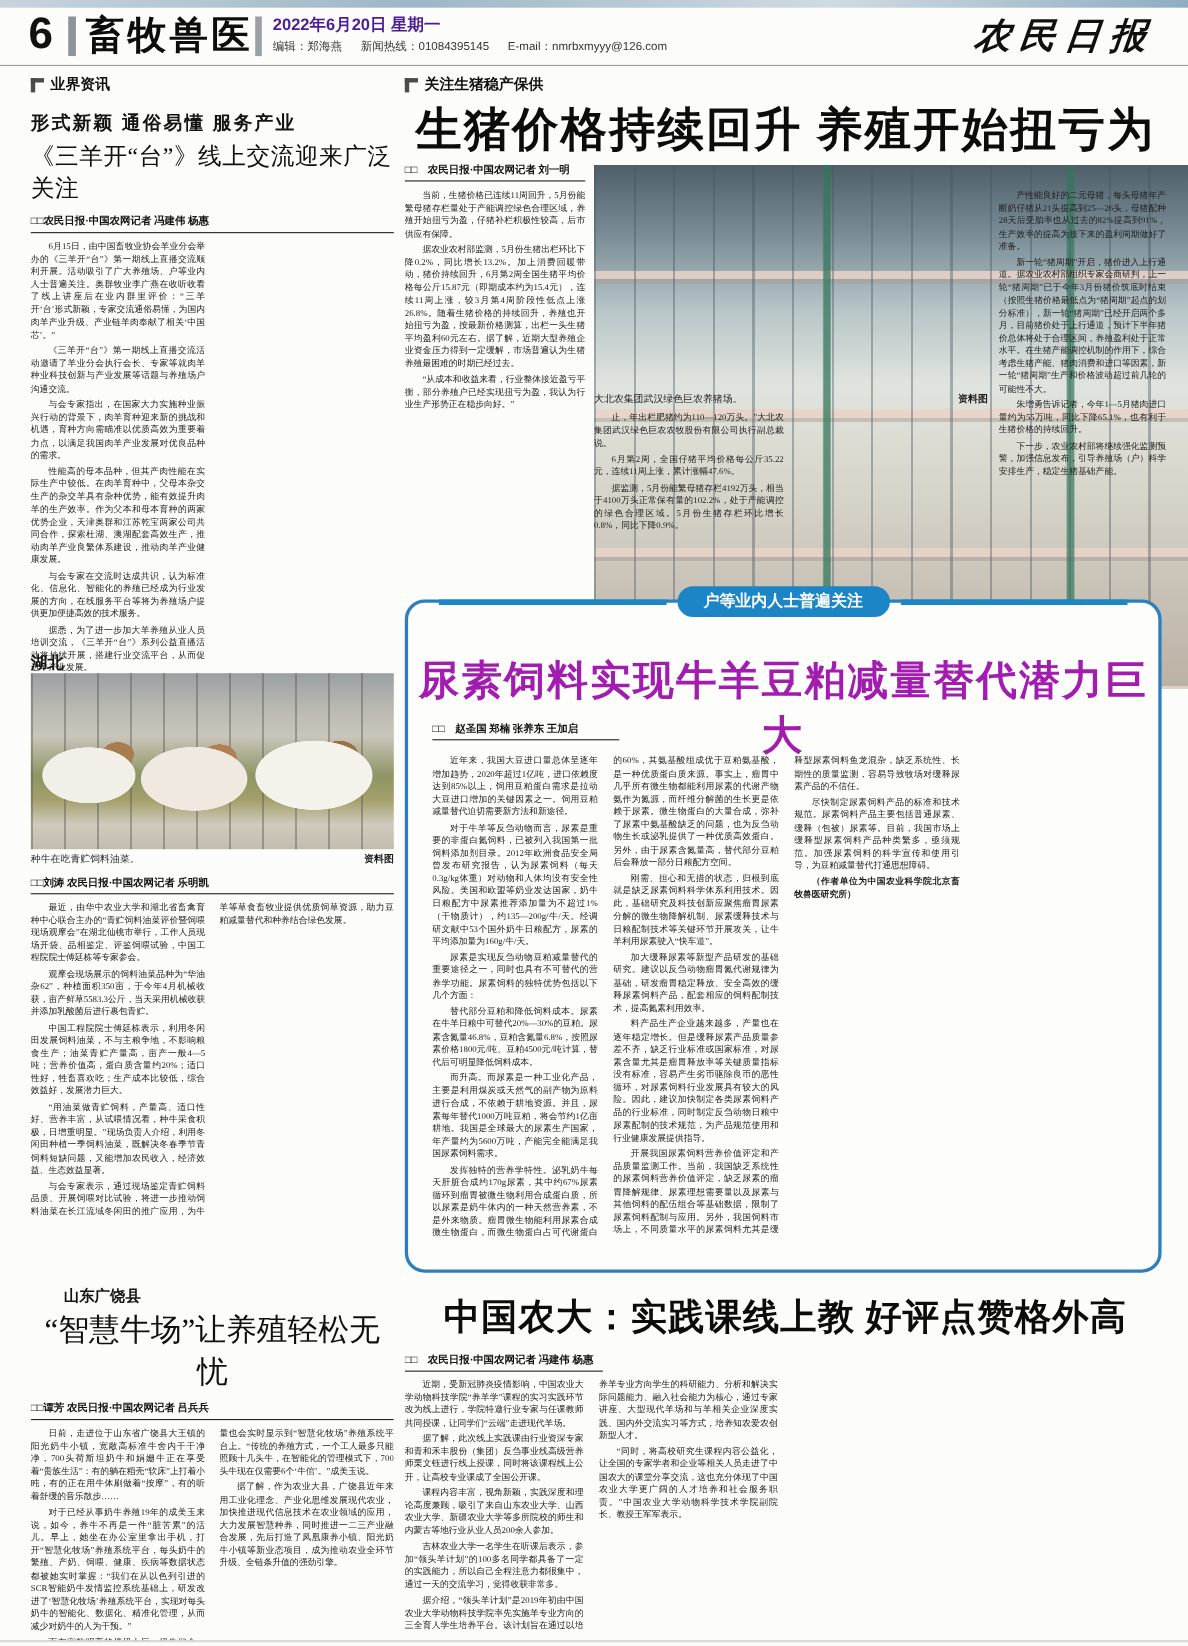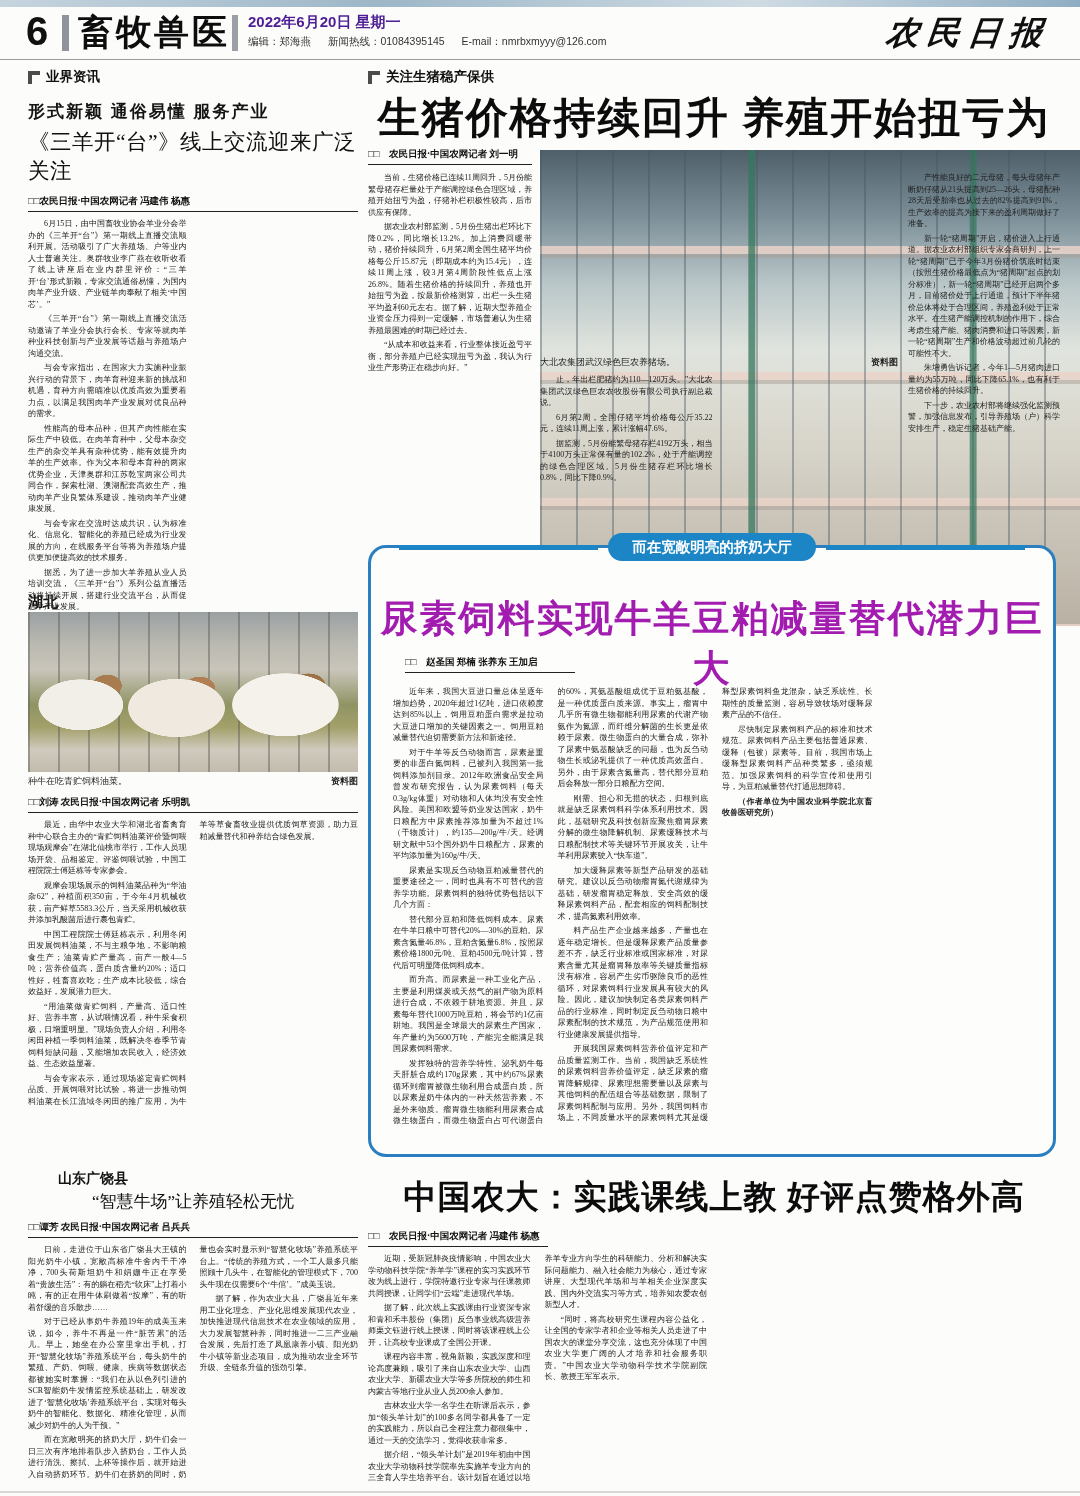--- a/index.html
+++ b/index.html
@@ -65,42 +65,42 @@
       linear-gradient(180deg,#4e5f6a 0%,#7c8f98 14%,#b9c6c8 28%,#e0e4de 42%,#dad8ce 58%,#cbc5b9 78%,#b9b1a4 100%);}
   
   .urea{position:absolute;left:368px;top:545px;width:688px;height:612px;
     border:3px solid #2b7fc0;border-radius:18px;background:#fdfdfc;box-sizing:border-box;}
   .badge-row{position:absolute;left:28px;right:28px;top:-17px;height:32px;display:flex;align-items:center;}
   .badge-line{flex:1;height:5px;background:#1b85c6;}
   .badge{background:#1b85c6;color:#fff;border-radius:16px;padding:0 24px;height:28px;
     line-height:28px;font-family:"Liberation Sans",sans-serif;font-weight:700;font-size:14.5px;margin:0 10px;}
   .urea .title{position:absolute;left:0;top:46px;width:100%;text-align:center;margin:0;
     font-weight:900;font-size:37px;letter-spacing:2px;color:#a21caf;}
-  .u-byline{position:absolute;left:22px;top:108px;width:170px;margin-left:12px;}
+  .u-byline{position:absolute;left:22px;top:108px;width:170px;}
   .u-body{position:absolute;left:22px;top:138px;width:644px;height:448px;}
   
   .secB{position:absolute;left:28px;top:593px;width:330px;}
   .secB .kicker{font-family:"Liberation Sans",sans-serif;font-weight:700;font-size:15px;color:#141414;}
   .secB .title{font-size:22px;font-weight:400;text-align:center;margin:2px 0 8px;color:#101010;}
   .photo-cow{width:330px;height:160px;
     background:
       radial-gradient(70px 42px at 16% 58%, #f2efe8 0 60%, rgba(0,0,0,0) 61%),
       radial-gradient(24px 18px at 24% 46%, #a97c4f 0 60%, rgba(0,0,0,0) 61%),
       radial-gradient(80px 48px at 45% 60%, #efe9df 0 60%, rgba(0,0,0,0) 61%),
       radial-gradient(26px 20px at 52% 48%, #b08054 0 60%, rgba(0,0,0,0) 61%),
       radial-gradient(88px 52px at 78% 58%, #f5f2ec 0 60%, rgba(0,0,0,0) 61%),
       radial-gradient(28px 20px at 85% 46%, #9d7146 0 60%, rgba(0,0,0,0) 61%),
       repeating-linear-gradient(90deg, rgba(90,90,85,.45) 0 2px, rgba(0,0,0,0) 2px 30px),
       linear-gradient(180deg,#9aa0a2 0%,#bab9b1 20%,#c9c5ba 36%,#8f9464 58%,#a3a06a 72%,#cfcabd 86%,#c2bcae 100%);}
   .secB .caprow{margin:3px 0 8px;align-items:center;}
   .secB .body{height:300px;}
   
   .secC{position:absolute;left:28px;top:1170px;width:330px;height:322px;overflow:hidden;}
   .secC .kicker{font-family:"Liberation Sans",sans-serif;font-weight:700;font-size:14px;color:#141414;margin-left:30px;}
-  .secC .title{font-size:17px;font-weight:400;text-align:center;margin:2px 0 8px;color:#101010;}
+  .secC .title{font-size:28px;font-weight:400;text-align:center;margin:2px 0 8px;color:#101010;}
   .secC .body{height:246px;}
   
   .secF{position:absolute;left:368px;top:1175px;width:692px;height:318px;overflow:hidden;}
   .secF .title{font-weight:900;font-size:33px;letter-spacing:1px;text-align:center;margin:0 0 10px;color:#0c0c0c;}
   .f-byline{width:180px;}
   .secF .body{height:236px;}
   .botline{position:absolute;left:0;top:1491px;width:1080px;height:2px;background:#d8d8d4;}
 </style>
 </head>
 <body>
@@ -182,21 +182,21 @@
     <p class="art">观摩会现场展示的饲料油菜品种为“华油杂62”，种植面积350亩，于今年4月机械收获，亩产鲜草5583.3公斤，当天采用机械收获并添加乳酸菌后进行裹包青贮。</p>
     <p class="art">中国工程院院士傅廷栋表示，利用冬闲田发展饲料油菜，不与主粮争地，不影响粮食生产；油菜青贮产量高，亩产一般4—5吨；营养价值高，蛋白质含量约20%；适口性好，牲畜喜欢吃；生产成本比较低，综合效益好，发展潜力巨大。</p>
     <p class="art">“用油菜做青贮饲料，产量高、适口性好、营养丰富，从试喂情况看，种牛采食积极，日增重明显。”现场负责人介绍，利用冬闲田种植一季饲料油菜，既解决冬春季节青饲料短缺问题，又能增加农民收入，经济效益、生态效益显著。</p>
     <p class="art">与会专家表示，通过现场鉴定青贮饲料品质、开展饲喂对比试验，将进一步推动饲料油菜在长江流域冬闲田的推广应用，为牛羊等草食畜牧业提供优质饲草资源，助力豆粕减量替代和种养结合绿色发展。</p>
   </div>
 </div>
 
 <div class="urea">
   <div class="badge-row">
     <div class="badge-line"></div>
-    <div class="badge">而在宽敞明亮的挤奶大厅</div>
+    <div class="badge">户等业内人士普遍关注</div>
     <div class="badge-line"></div>
   </div>
   <h1 class="title">尿素饲料实现牛羊豆粕减量替代潜力巨大</h1>
   <div class="byline u-byline">□□　赵圣国 郑楠 张养东 王加启</div>
   <div class="u-body col4">
     <p class="art">近年来，我国大豆进口量总体呈逐年增加趋势，2020年超过1亿吨，进口依赖度达到85%以上，饲用豆粕蛋白需求是拉动大豆进口增加的关键因素之一。饲用豆粕减量替代迫切需要新方法和新途径。</p>
     <p class="art">对于牛羊等反刍动物而言，尿素是重要的非蛋白氮饲料，已被列入我国第一批饲料添加剂目录。2012年欧洲食品安全局曾发布研究报告，认为尿素饲料（每天0.3g/kg体重）对动物和人体均没有安全性风险。美国和欧盟等奶业发达国家，奶牛日粮配方中尿素推荐添加量为不超过1%（干物质计），约135—200g/牛/天。经调研文献中53个国外奶牛日粮配方，尿素的平均添加量为160g/牛/天。</p>
     <p class="art">尿素是实现反刍动物豆粕减量替代的重要途径之一，同时也具有不可替代的营养学功能。尿素饲料的独特优势包括以下几个方面：</p>
     <p class="art">替代部分豆粕和降低饲料成本。尿素在牛羊日粮中可替代20%—30%的豆粕。尿素含氮量46.8%，豆粕含氮量6.8%，按照尿素价格1800元/吨、豆粕4500元/吨计算，替代后可明显降低饲料成本。</p>
     <p class="art">而升高。而尿素是一种工业化产品，主要是利用煤炭或天然气的副产物为原料进行合成，不依赖于耕地资源。并且，尿素每年替代1000万吨豆粕，将会节约1亿亩耕地。我国是全球最大的尿素生产国家，年产量约为5600万吨，产能完全能满足我国尿素饲料需求。</p>

